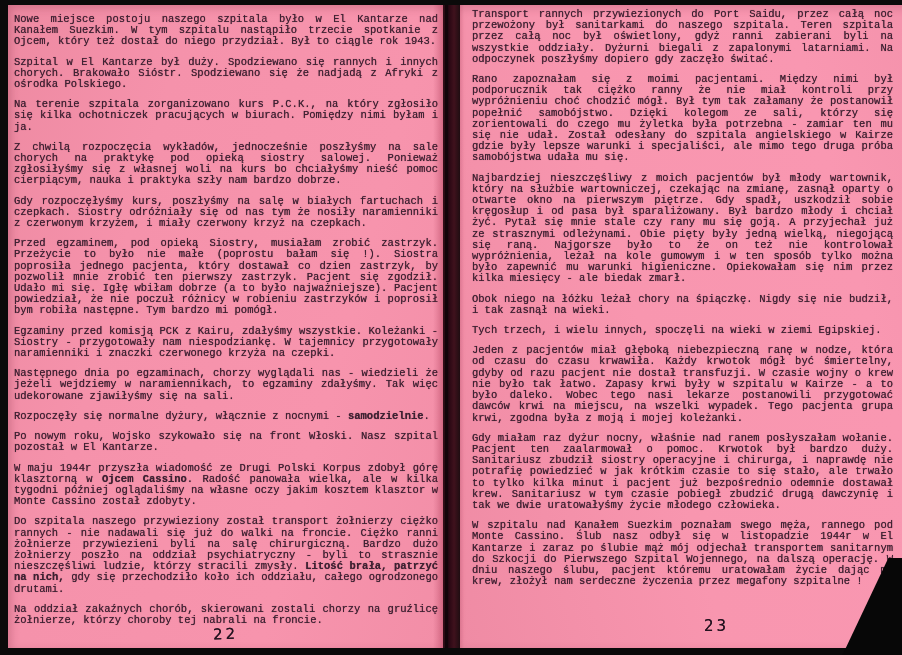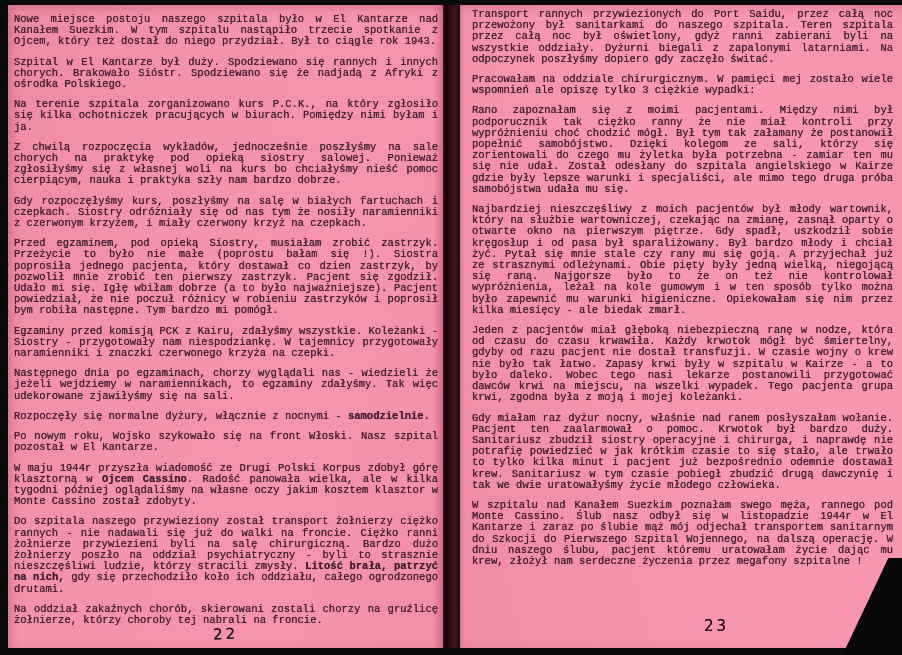--- a/index.html
+++ b/index.html
@@ -51,23 +51,24 @@
       </div>
     <div class="page-number">22</div>
   </div>
 
   <div class="seam"></div>
   <div class="seam-line"></div>
 
   <div class="page page-right">
     <div class="page-text">
         <p class="para"><span class="">Transport rannych przywiezionych do Port Saidu, przez całą noc przewożony był sanitarkami do naszego szpitala.  Teren szpitala przez całą noc był oświetlony, gdyż ranni zabierani byli na wszystkie oddziały.  Dyżurni biegali z zapalonymi latarniami.  Na odpoczynek poszłyśmy dopiero gdy zaczęło świtać.</span></p>
-        <p class="para"><span class="">Pracowałam na oddziale chirurgicznym.  W pamięci mej zostało wiele wspomnień ale opiszę tylko 3 ciężkie wypadki:</span></p>
         <p class="para"><span class="">Rano zapoznałam się z moimi pacjentami.  Między nimi był podporucznik tak ciężko ranny że nie miał kontroli przy wypróżnieniu choć chodzić mógł.  Był tym tak załamany że postanowił popełnić samobójstwo.  Dzięki kolegom ze sali, którzy się zorientowali do czego mu żyletka była potrzebna - zamiar ten mu się nie udał.  Został odesłany do szpitala angielskiego w Kairze gdzie były lepsze warunki i specjaliści, ale mimo tego druga próba samobójstwa udała mu się.</span></p>
         <p class="para"><span class="">Najbardziej nieszczęśliwy z moich pacjentów był młody wartownik, który na służbie wartowniczej, czekając na zmianę, zasnął oparty o otwarte okno na pierwszym piętrze.  Gdy spadł, uszkodził sobie kręgosłup i od pasa był sparaliżowany.  Był bardzo młody i chciał żyć.  Pytał się mnie stale czy rany mu się goją.  A przyjechał już ze strasznymi odleżynami.  Obie pięty były jedną wielką, niegojącą się raną.  Najgorsze było to że on też nie kontrolował wypróżnienia, leżał na kole gumowym i w ten sposób tylko można było zapewnić mu warunki higieniczne.  Opiekowałam się nim przez kilka miesięcy - ale biedak zmarł.</span></p>
+        <p class="para"><span class="">Obok niego na łóżku leżał chory na śpiączkę.  Nigdy się nie budził, i tak zasnął na wieki.</span></p>
+        <p class="para"><span class="">Tych trzech, i wielu innych, spoczęli na wieki w ziemi Egipskiej.</span></p>
         <p class="para"><span class="">Jeden z pacjentów miał głęboką niebezpieczną ranę w nodze, która od czasu do czasu krwawiła.  Każdy krwotok mógł być śmiertelny, gdyby od razu pacjent nie dostał transfuzji.  W czasie wojny o krew nie było tak łatwo.  Zapasy krwi były w szpitalu w Kairze - a to było daleko.  Wobec tego nasi lekarze postanowili przygotować dawców krwi na miejscu, na wszelki wypadek.  Tego pacjenta grupa krwi, zgodna była z moją i mojej koleżanki.</span></p>
         <p class="para"><span class="">Gdy miałam raz dyżur nocny, właśnie nad ranem posłyszałam wołanie. Pacjent ten zaalarmował o pomoc.  Krwotok był bardzo duży. Sanitariusz zbudził siostry operacyjne i chirurga, i naprawdę nie potrafię powiedzieć w jak krótkim czasie to się stało, ale trwało to tylko kilka minut i pacjent już bezpośrednio odemnie dostawał krew. Sanitariusz w tym czasie pobiegł zbudzić drugą dawczynię i tak we dwie uratowałyśmy życie młodego człowieka.</span></p>
         <p class="para"><span class="">W szpitalu nad Kanałem Suezkim poznałam swego męża, rannego pod Monte Cassino.  Ślub nasz odbył się w listopadzie 1944r w El Kantarze i zaraz po ślubie mąż mój odjechał transportem sanitarnym do Szkocji do Pierwszego Szpital Wojennego, na dalszą operację.  W dniu naszego ślubu, pacjent któremu uratowałam życie dając mu krew, złożył nam serdeczne życzenia przez megafony szpitalne !</span></p>
       </div>
     <div class="page-number">23</div>
   </div>
 
   <div class="corner-shadow"></div>
 </div>
 

